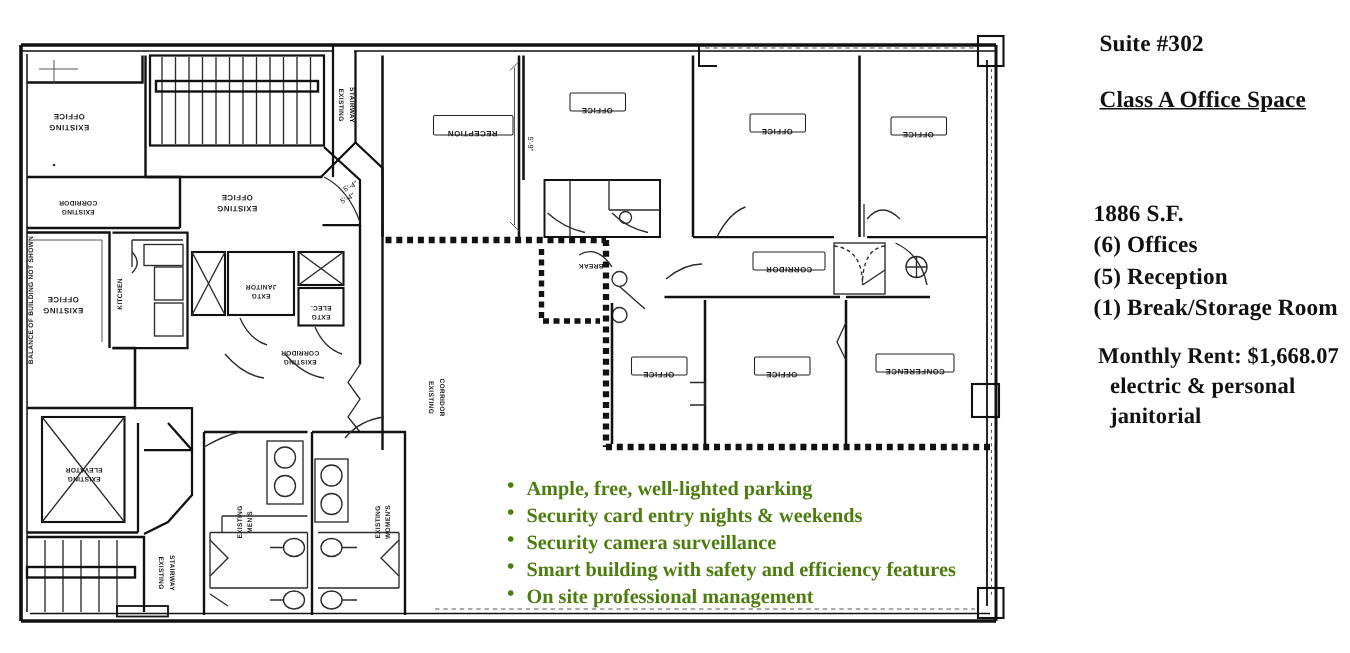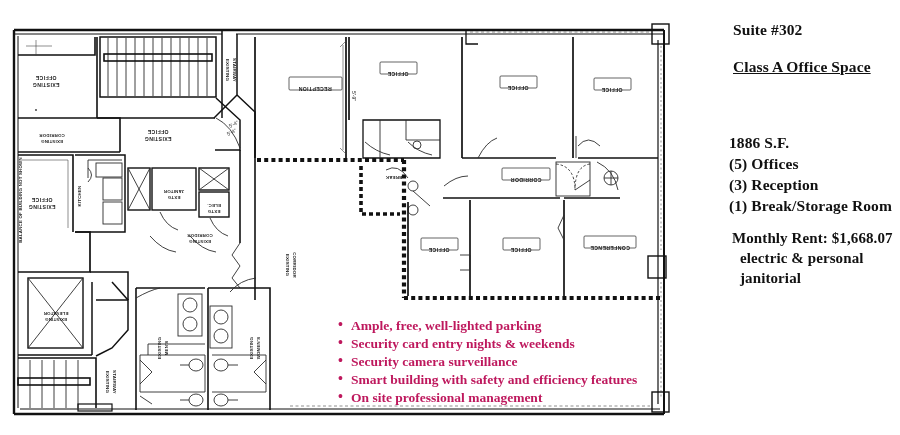--- a/index.html
+++ b/index.html
@@ -82,21 +82,21 @@
   
   #amenities {
     position: absolute;
     left: 336px;
     top: 317px;
     width: 340px;
     font-family: "Liberation Serif", serif;
     font-weight: bold;
     font-size: 13.5px;
     line-height: 18px;
-    color: #be185d;
+    color: #4d7c0f;
     z-index: 5;
   }
   #amenities ul {
     list-style: none;
     margin: 0;
     padding: 0;
   }
   #amenities li {
     position: relative;
     padding-left: 15px;
@@ -433,22 +433,22 @@
   </div>
 
   <div id="info-panel">
 
     <div id="suite-title" class="info-line">Suite #302</div>
 
     <div id="class-subtitle" class="info-line">Class A Office Space</div>
 
     <div id="specs" class="info-line">
       <div>1886 S.F.</div>
-      <div>(5) Offices</div>
-      <div>(3) Reception</div>
+      <div>(6) Offices</div>
+      <div>(5) Reception</div>
       <div>(1) Break/Storage Room</div>
     </div>
 
     <div id="rent-block" class="info-line">
       <div class="rent-head">Monthly Rent:  $1,668.07</div>
       <div class="rent-sub">electric &amp; personal</div>
       <div class="rent-sub">janitorial</div>
     </div>
 
   </div>

